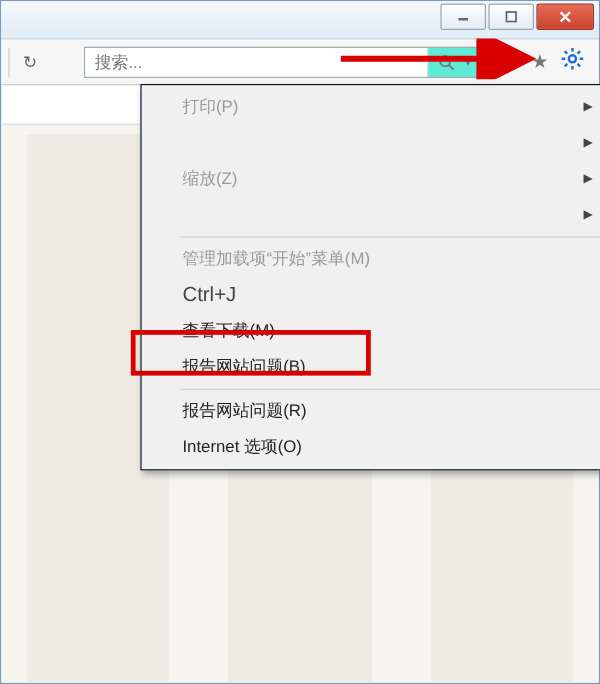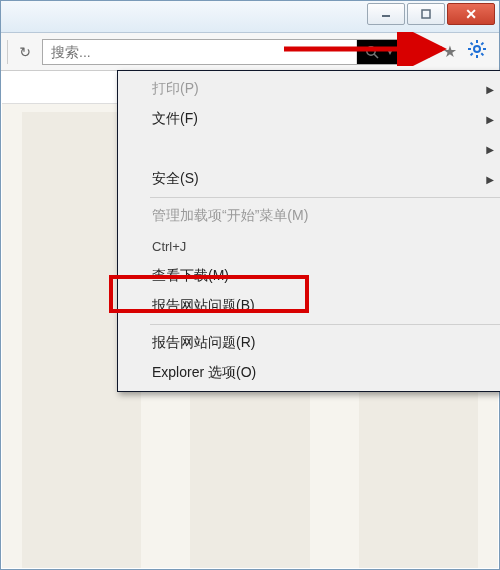--- a/index.html
+++ b/index.html
@@ -60,24 +60,25 @@
       width: 22px; height: 22px;
       display: flex; align-items: center; justify-content: center;
       color: #666;
       font-size: 14px;
     }
     .vsep { width:1px; height: 24px; background:#ccc; }
     .search-box {
       flex: 1;
       height: 26px;
       border: 1px solid #aaa;
-      background: #000000;
+      background: #5eead4;
       display: flex;
       align-items: center;
       position: relative;
+      margin-left: 28px;
     }
     .search-input {
       flex: 1;
       border: none;
       outline: none;
       height: 100%;
       padding: 0 8px;
       font-size: 14px;
       color: #888;
       font-family: inherit;
@@ -131,21 +132,21 @@
       height: 30px;
       display: flex;
       align-items: center;
       padding: 0 28px 0 32px;
       color: #222;
       font-size: 14px;
       position: relative;
     }
     .menu-item.disabled { color: #9a9a9a; }
     .menu-item .label { flex:1; }
-    .menu-item .shortcut { color:#444; font-size:13px; }
+    .menu-item .shortcut { color:#444; font-size:17px; }
     .menu-item .submenu-arrow {
       position:absolute; right:10px;
       font-size:10px; color:#444;
     }
     .menu-sep {
       height: 1px;
       background: #d0d0d0;
       margin: 3px 2px 3px 30px;
     }
     .menu .icon-strip{
@@ -234,28 +235,27 @@
   </div>
 
   <div class="menu">
     <div class="icon-strip"></div>
 
     <div class="menu-item disabled">
       <span class="label">打印(P)</span>
       <span class="submenu-arrow">▶</span>
     </div>
     <div class="menu-item">
-      <span class="label">文件(F)</span>
       <span class="submenu-arrow">▶</span>
     </div>
     <div class="menu-item disabled">
-      <span class="submenu-arrow">▶</span>
-    </div>
-    <div class="menu-item">
-      <span class="label">安全(S)</span>
+      <span class="label">缩放(Z)</span>
+      <span class="submenu-arrow">▶</span>
+    </div>
+    <div class="menu-item">
       <span class="submenu-arrow">▶</span>
     </div>
 
     <div class="menu-sep"></div>
 
     <div class="menu-item disabled">
       <span class="label">管理加载项“开始”菜单(M)</span>
     </div>
     <div class="menu-item">
       <span class="shortcut">Ctrl+J</span>
@@ -266,21 +266,21 @@
     <div class="menu-item">
       <span class="label">报告网站问题(B)</span>
     </div>
 
     <div class="menu-sep"></div>
 
     <div class="menu-item">
       <span class="label">报告网站问题(R)</span>
     </div>
     <div class="menu-item">
-      <span class="label">Explorer 选项(O)</span>
+      <span class="label">Internet 选项(O)</span>
     </div>
   </div>
 
 </div>
 
 <svg class="anno-arrow" style="left:280px; top:32px;" width="180" height="34">
   <defs>
     <marker id="ah" markerWidth="12" markerHeight="12" refX="9" refY="5" orient="auto">
       <path d="M0,0 L10,5 L0,10 Z" fill="#d80000"></path>
     </marker>

